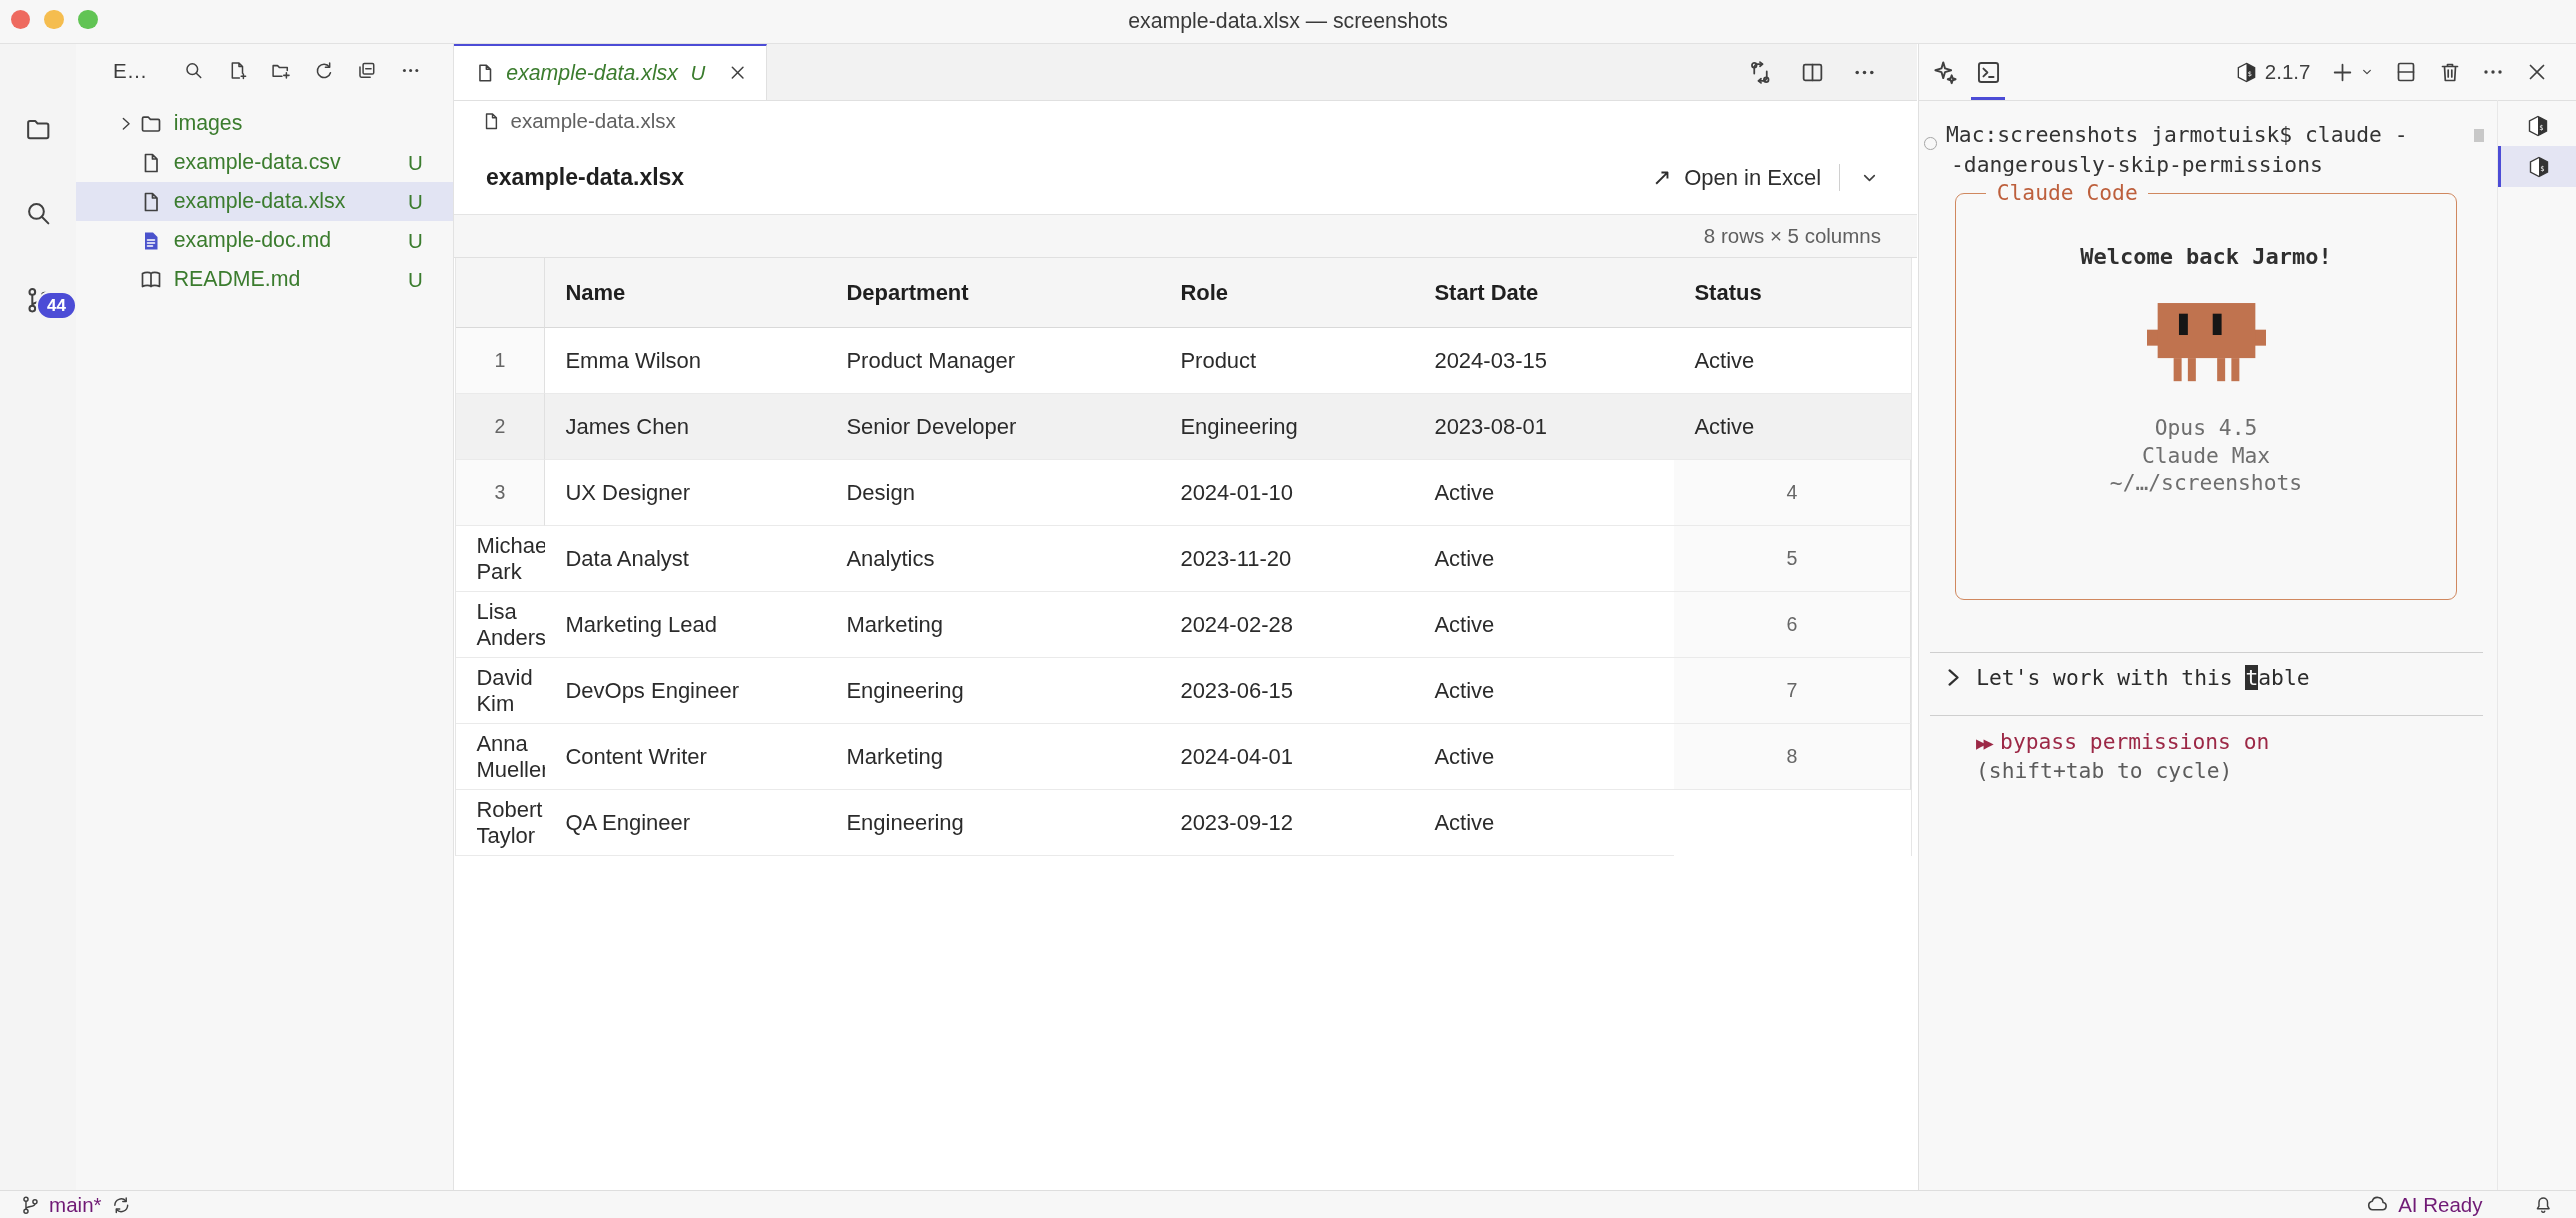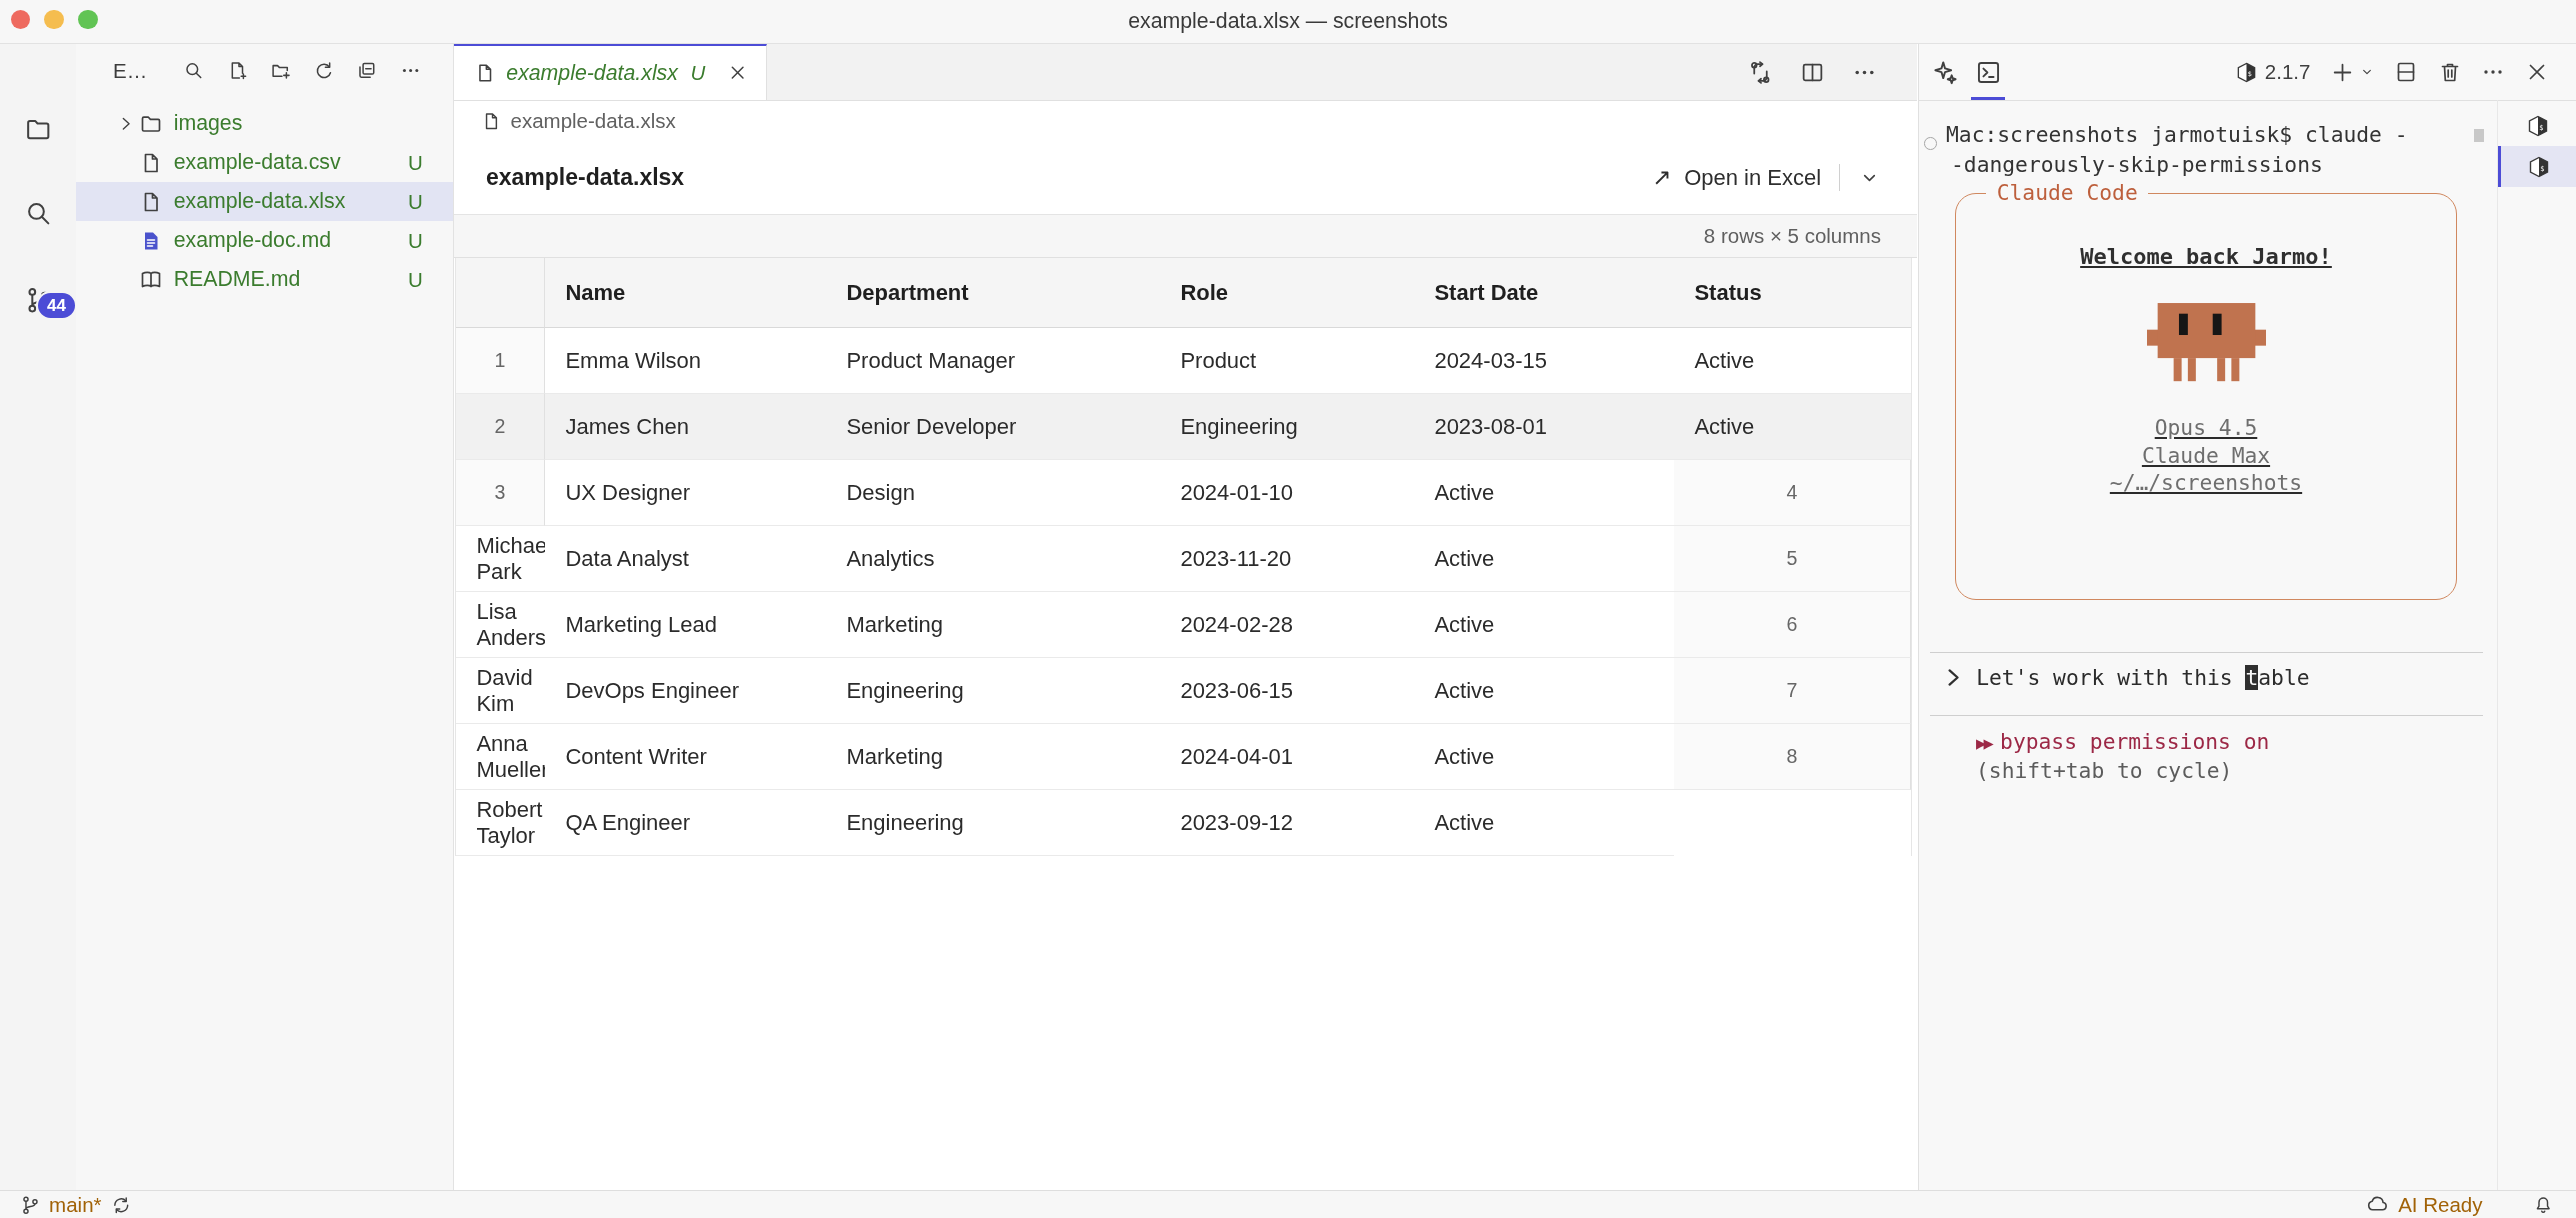--- a/index.html
+++ b/index.html
@@ -85,41 +85,41 @@
   .phead .left{position:absolute;left:12.5px;top:0;height:56px;display:flex;align-items:center;gap:16px;}
   .term-active{position:relative;height:56px;display:flex;align-items:center;}
   .term-active:after{content:"";position:absolute;left:-3.6px;right:-3.6px;bottom:0;height:2.7px;background:#4c4cd6;}
   .phead .right{position:absolute;right:27px;top:0;height:56px;display:flex;align-items:center;gap:19.6px;
                 font-family:"Liberation Sans",sans-serif;}
   .ver{display:flex;align-items:center;gap:7.1px;font-size:20.5px;color:#3f3f3f;}
   .plusgrp{display:flex;align-items:center;gap:3.6px;}
   .tline{position:absolute;font-size:21.3px;color:#333;white-space:pre;}
   .deco-circle{position:absolute;width:10.7px;height:10.7px;border:1.8px solid #a6a6a6;border-radius:50%;}
   .cbox{position:absolute;left:36px;top:149px;width:502px;height:407px;border:1.8px solid #d0885f;
-        border-radius:21px;box-sizing:border-box;display:flex;flex-direction:column;align-items:center;text-decoration:underline;}
+        border-radius:9px;box-sizing:border-box;display:flex;flex-direction:column;align-items:center;}
   .cbox-title{position:absolute;left:30px;top:-14.2px;background:#f8f8f8;padding:0 10.7px;
               font-size:21.3px;color:#bd5f3c;}
   .welcome{margin-top:50px;font-size:22px;font-weight:bold;color:#2f2f2f;}
   .mascot{margin-top:34px;}
   .cmeta{margin-top:31px;text-align:center;font-size:21.3px;line-height:27.6px;color:#6e6e6e;}
   .thr{position:absolute;left:10.7px;width:553px;height:0.9px;background:#cfcfcf;}
   .promptrow{position:absolute;left:27px;top:621px;display:flex;align-items:center;gap:14.2px;text-align:right;}
   .ptext{font-size:21.3px;color:#2b2b2b;white-space:pre;}
   .cursor{background:#2f2f2f;color:#f8f8f8;}
   .bypass{position:absolute;left:57px;top:685px;font-size:21.3px;color:#9c2846;white-space:pre;}
   .bypass .pp{font-size:17px;letter-spacing:-2.7px;margin-right:9px;}
   .hint{position:absolute;left:57px;top:714px;font-size:21.3px;color:#5c5c5c;white-space:pre;}
   .tstrip-div{position:absolute;left:578px;top:56px;bottom:0;width:0.9px;background:#e8e8e8;}
   .scroll-thumb{position:absolute;left:555px;top:85px;width:9.8px;height:13.3px;background:#c8c8c8;}
   .ttab{position:absolute;left:579px;width:79px;height:41px;display:flex;align-items:center;justify-content:center;}
   .ttab.sel{background:#e4e5f3;border-left:3.6px solid #4c4cd6;box-sizing:border-box;}
 
   
   .statusbar{position:absolute;left:0;bottom:0;width:2576px;height:28.5px;background:#f7f7f7;
-             border-top:0.9px solid #dedede;display:flex;align-items:center;font-size:20.5px;color:#a16207;}
+             border-top:0.9px solid #dedede;display:flex;align-items:center;font-size:20.5px;color:#701a75;}
   .sb-left{display:flex;align-items:center;gap:9px;margin-left:19.6px;}
   .sb-right{display:flex;align-items:center;gap:27px;margin-left:auto;margin-right:23px;}
   .sb-right .bell{margin-left:23px;}
 </style>
 </head>
 <body>
 
 <div class="titlebar">
   <span class="light red"></span>
   <span class="light amber"></span>

